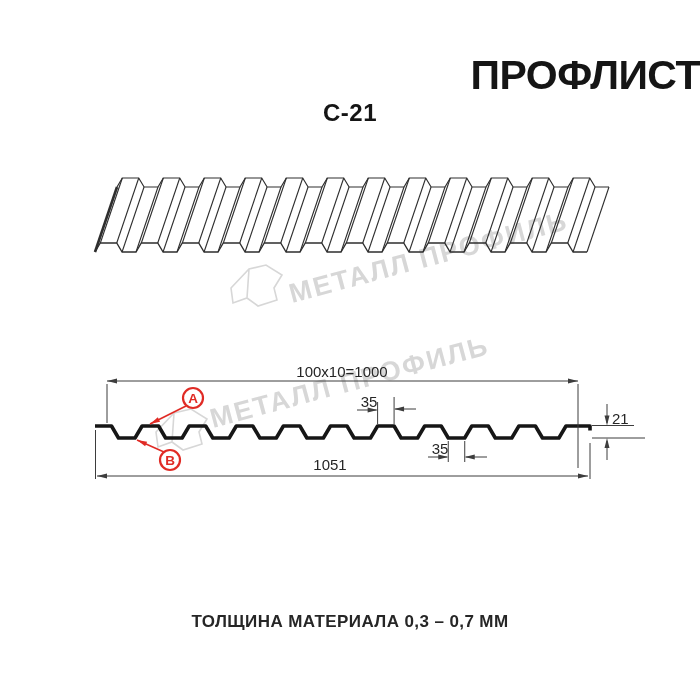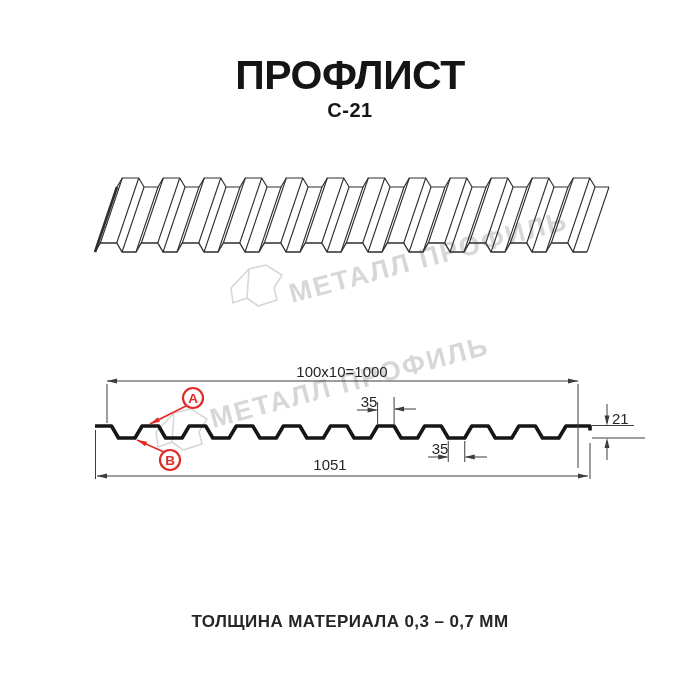--- a/index.html
+++ b/index.html
@@ -1,21 +1,21 @@
 <!DOCTYPE html>
 <html><head>
 <meta charset="utf-8">
 <style>
   html,body{margin:0;padding:0;background:#fff;}
   .page{position:relative;width:700px;height:700px;background:#fff;overflow:hidden;
         font-family:"Liberation Sans",sans-serif;}
-  .title{position:absolute;top:52px;left:0;width:100%;text-align:center;
+  .title{position:absolute;top:52px;left:0;width:100%;text-align:right;
          font-size:41px;font-weight:800;letter-spacing:-0.5px;color:#151515;}
   .subtitle{position:absolute;top:99px;left:0;width:100%;text-align:center;
-            font-size:20px;font-weight:700;letter-spacing:0.5px;color:#151515;}
+            font-size:24px;font-weight:700;letter-spacing:0.5px;color:#151515;}
   .footer{position:absolute;top:612px;left:0;width:100%;text-align:center;
           font-size:17px;font-weight:600;letter-spacing:0.4px;color:#262626;}
   svg.drawing{position:absolute;left:0;top:0;width:700px;height:700px;}
   .wm-text{font-size:27px;font-weight:700;letter-spacing:2px;}
   .wm-stroke{fill:none;stroke-width:1.6;}
   .dim{font-size:15px;fill:#262626;}
   .callout-letter{font-size:13.5px;font-weight:700;text-anchor:middle;}
 </style>
 </head>
 <body>

